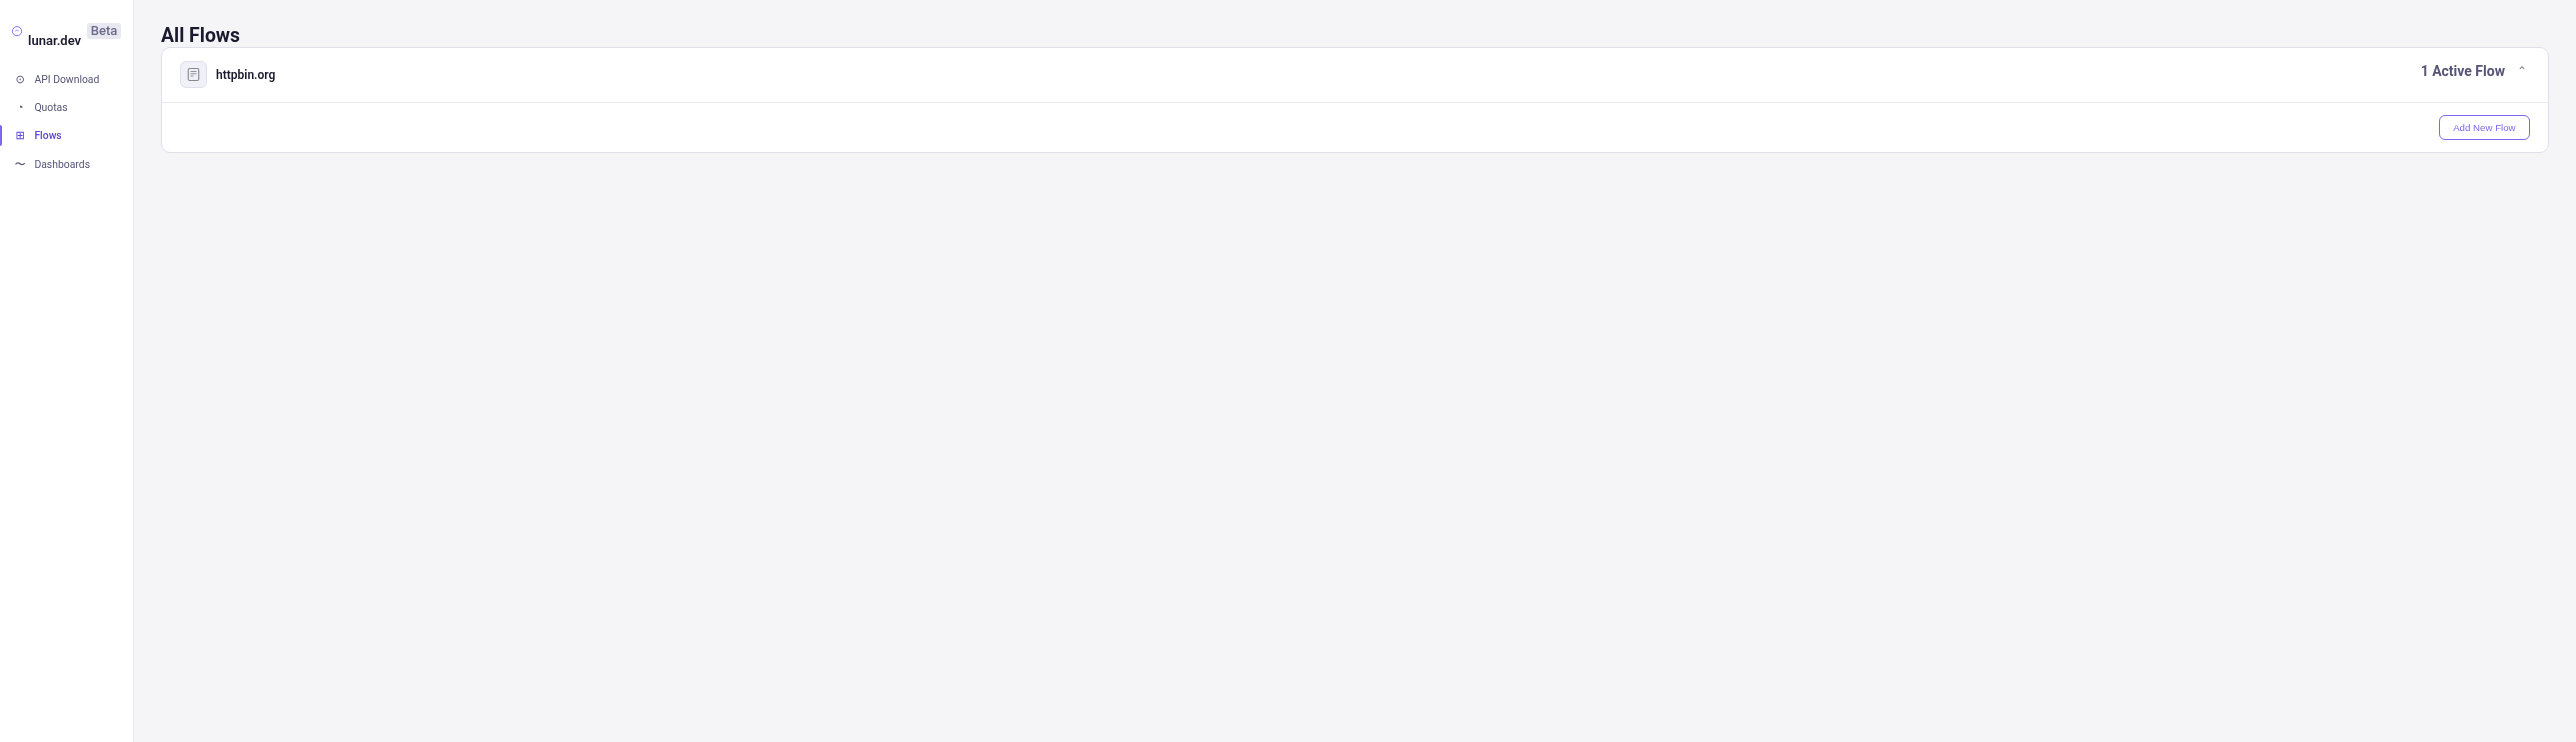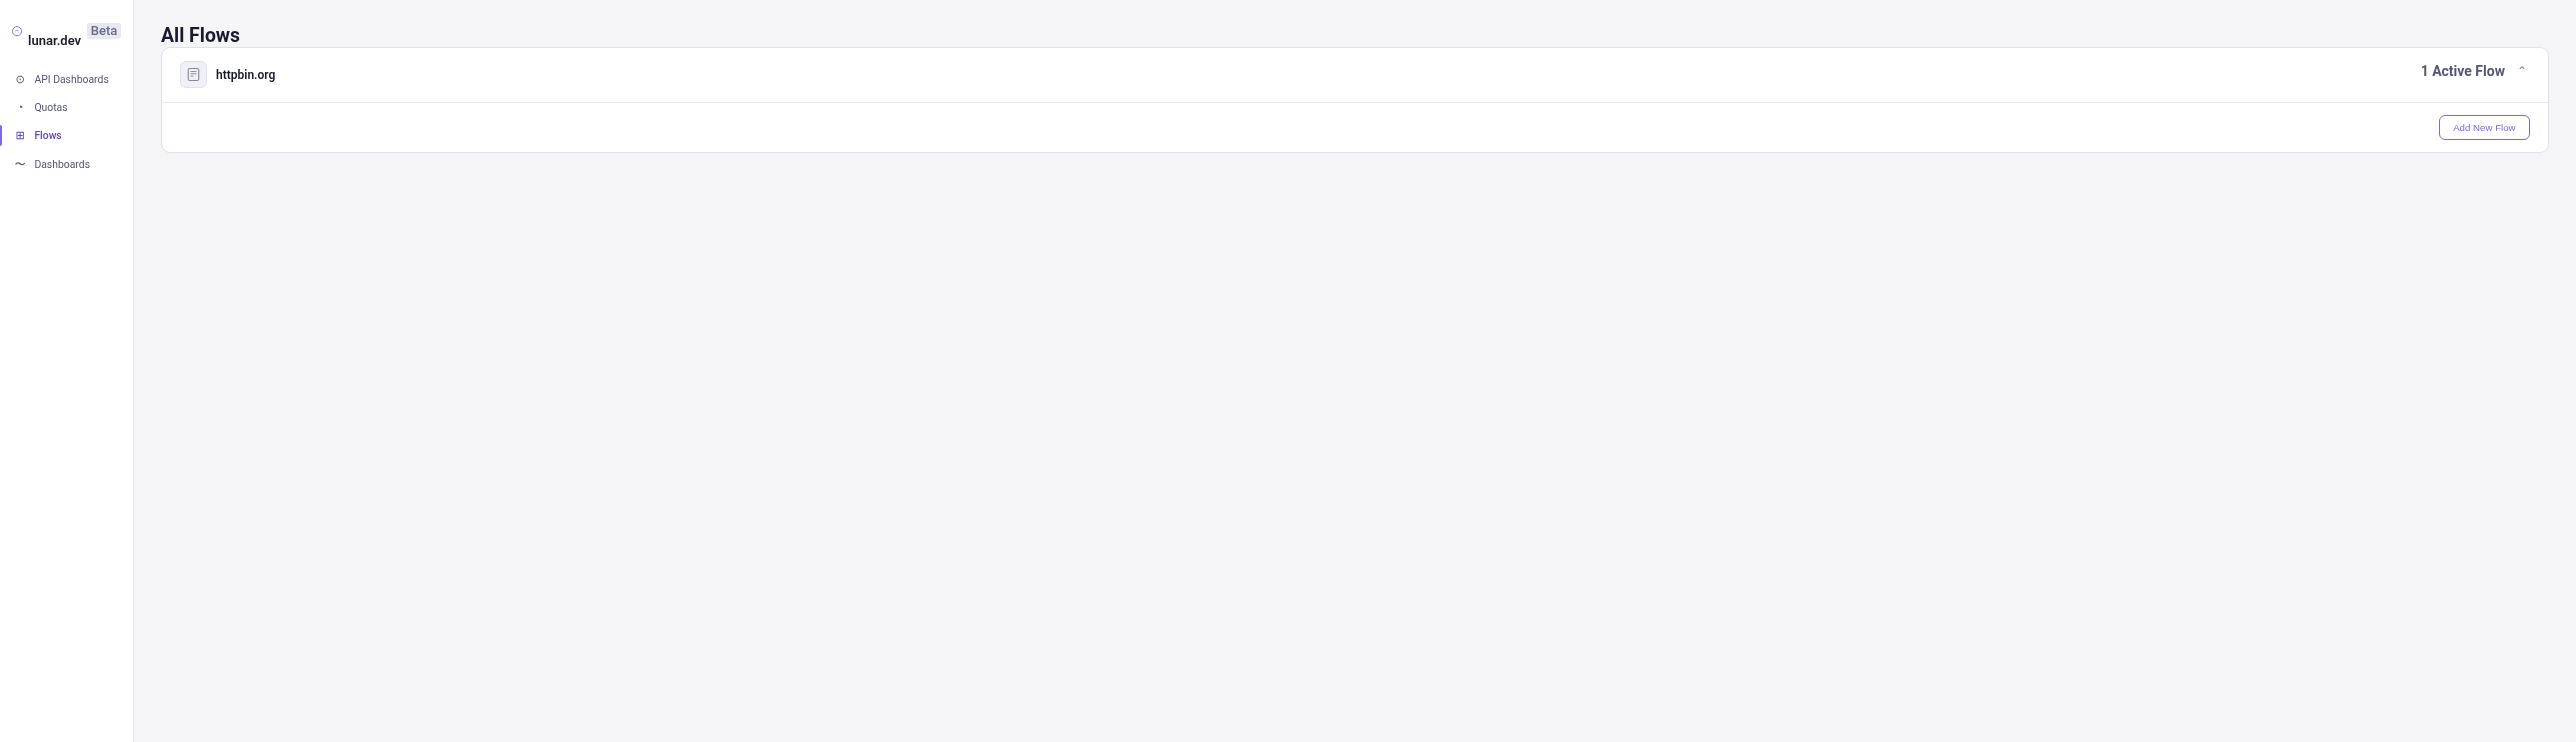--- a/index.html
+++ b/index.html
@@ -365,21 +365,21 @@
     <svg class="logo-icon" viewBox="0 0 22 22" fill="none" xmlns="http://www.w3.org/2000/svg">
       <circle cx="11" cy="11" r="10" stroke="#7c68f0" stroke-width="2" fill="none"></circle>
       <path d="M7 11 Q11 6 15 11" stroke="#7c68f0" stroke-width="1.5" fill="none"></path>
     </svg>
     <span class="logo-text">lunar.dev</span>
     <span class="beta-badge">Beta</span>
   </div>
   <nav class="sidebar-nav">
     <div class="nav-item">
       <span class="nav-icon">⊙</span>
-      <span>API Dashboards</span>
+      <span>API Download</span>
     </div>
     <div class="nav-item">
       <span class="nav-icon">◔</span>
       <span>Quotas</span>
     </div>
     <div class="nav-item active">
       <span class="nav-icon">⊞</span>
       <span>Flows</span>
     </div>
     <div class="nav-item">

